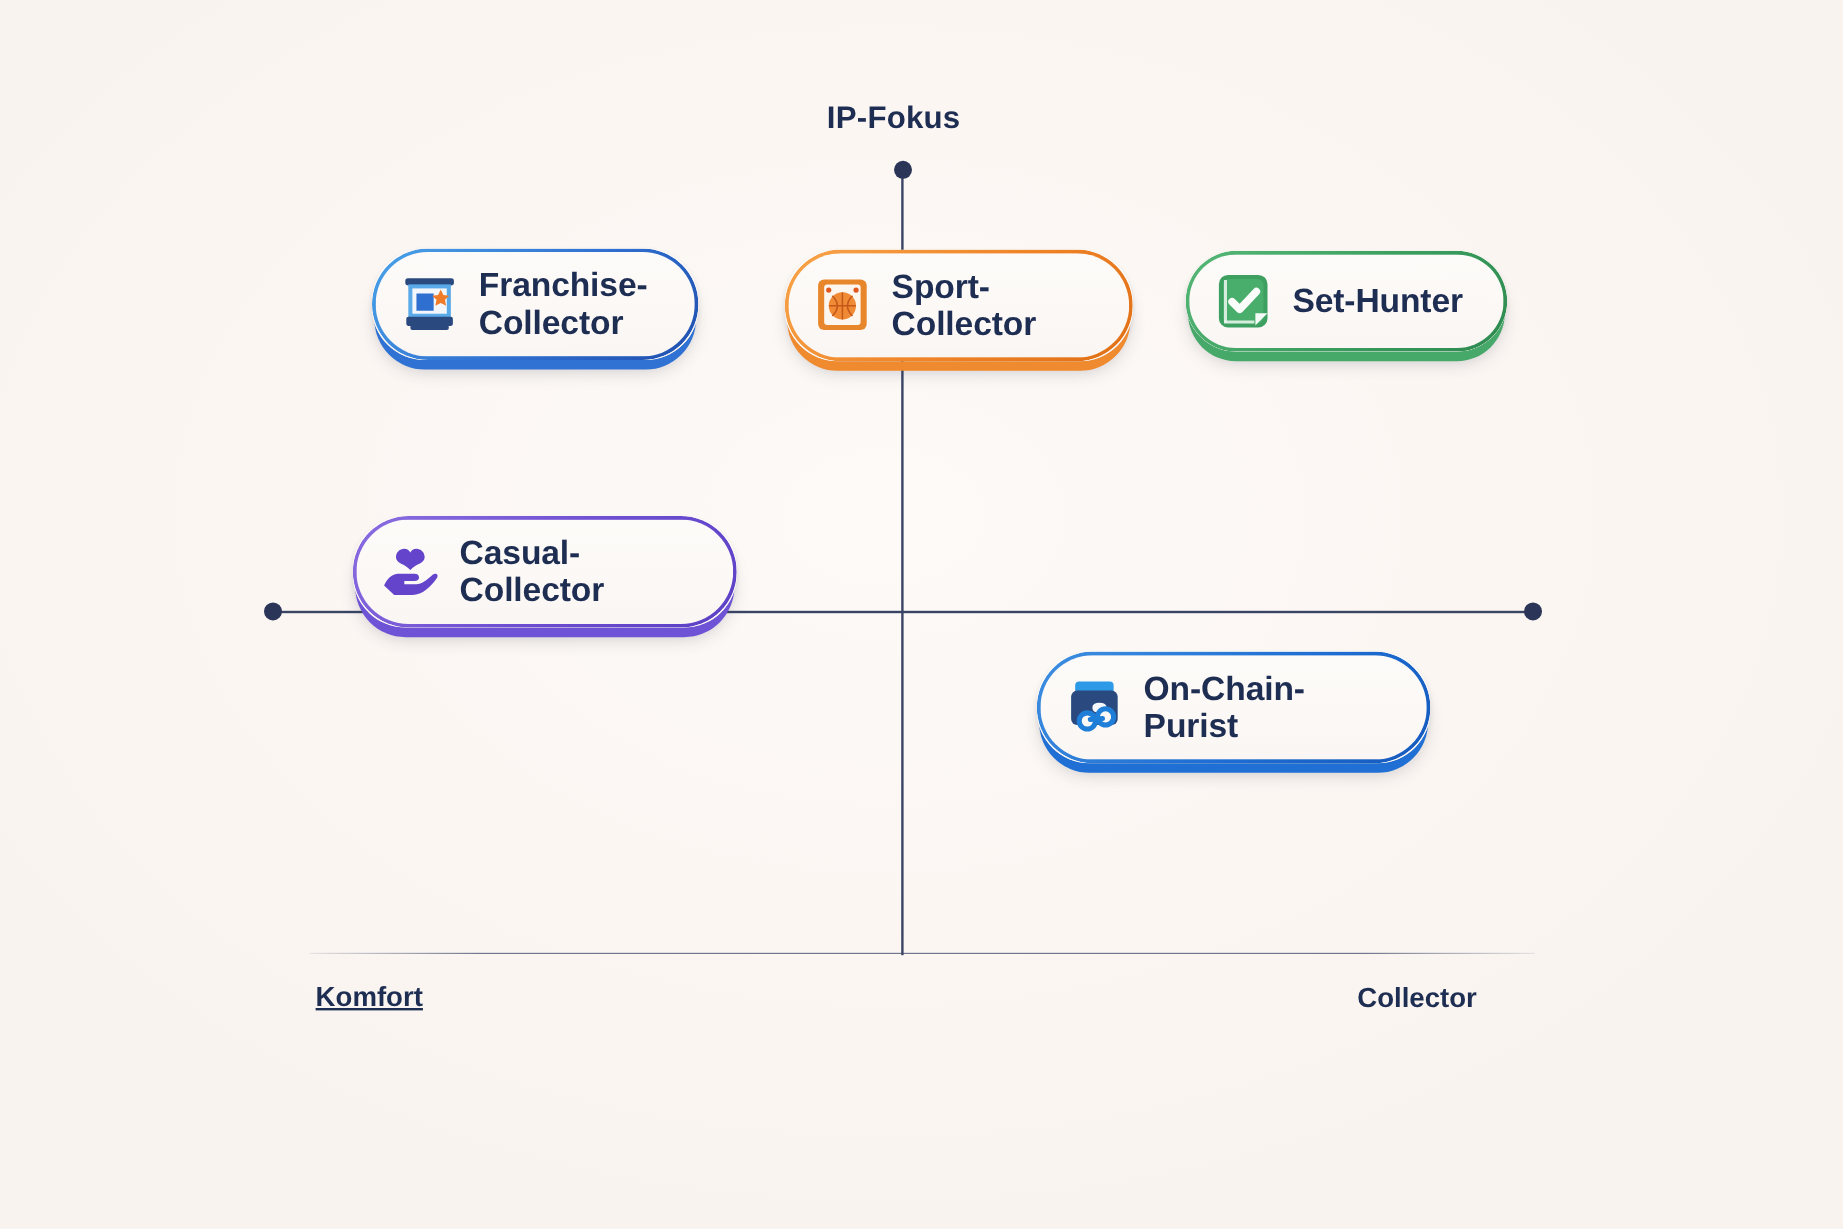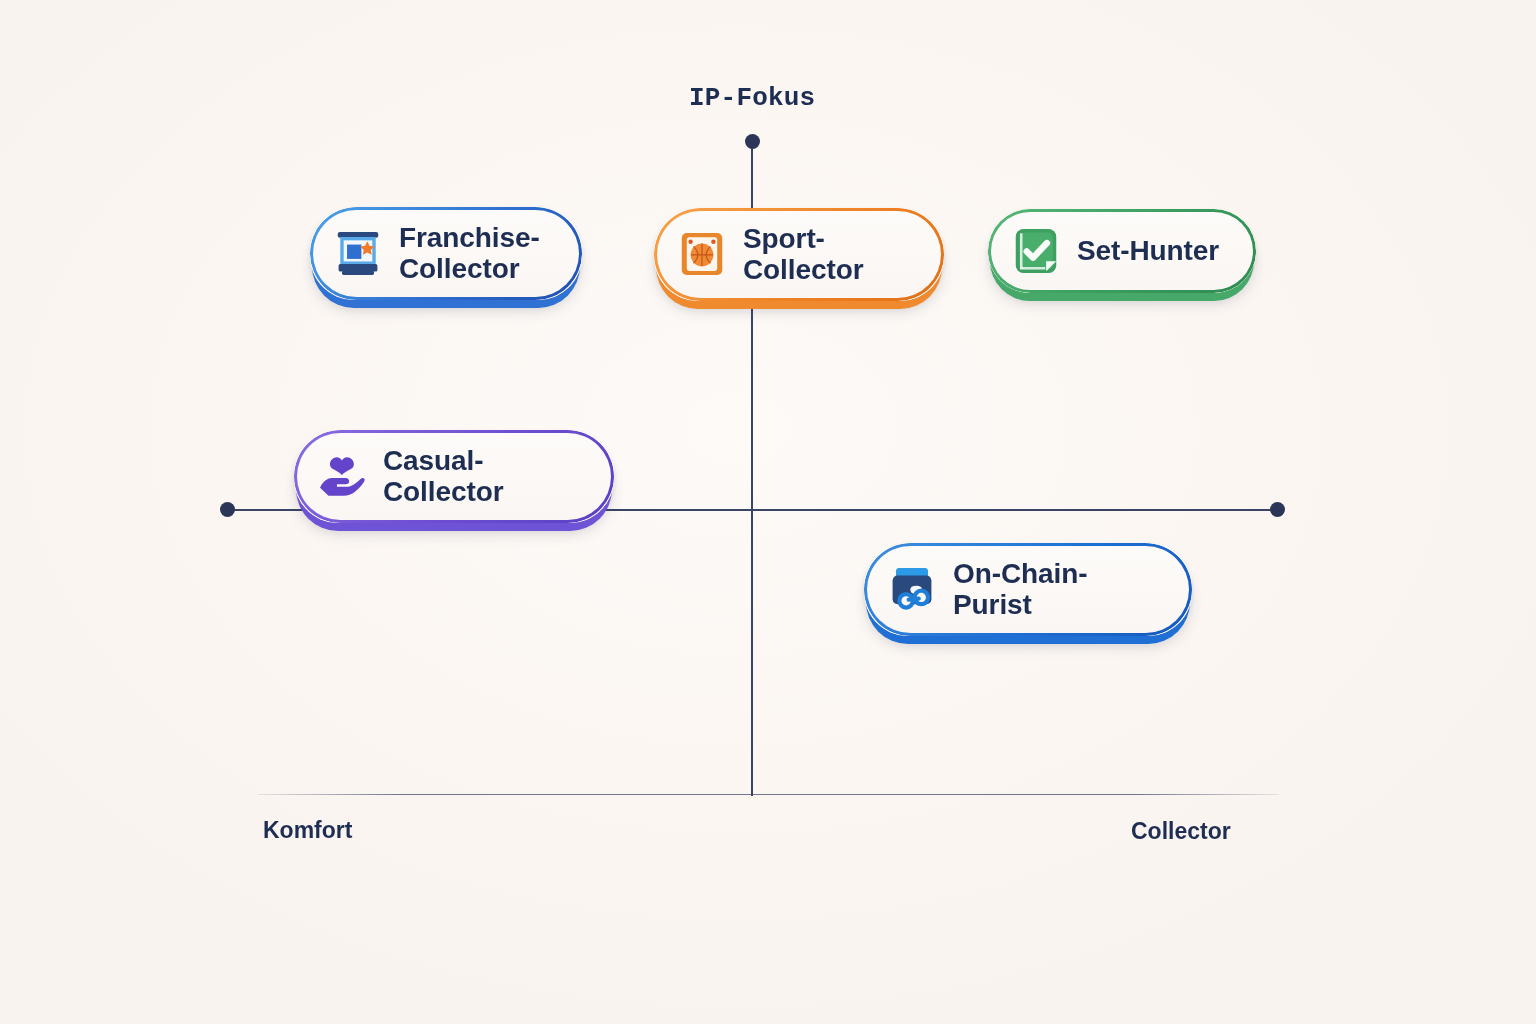--- a/index.html
+++ b/index.html
@@ -64,26 +64,26 @@
     position: absolute;
     color: #1e2d52;
     font-weight: bold;
     white-space: nowrap;
   }
   .label-top {
     left: 689px;
     top: 83px;
     font-size: 26px;
     letter-spacing: 0.2px;
-    font-family: Liberation Mono, monospace;
   }
   .label-left {
     left: 263px;
     top: 817px;
     font-size: 23px;
+    text-decoration: underline;
   }
   .label-right {
     left: 1131px;
     top: 818px;
     font-size: 23px;
   }
 
   
   .chip {
     position: absolute;

